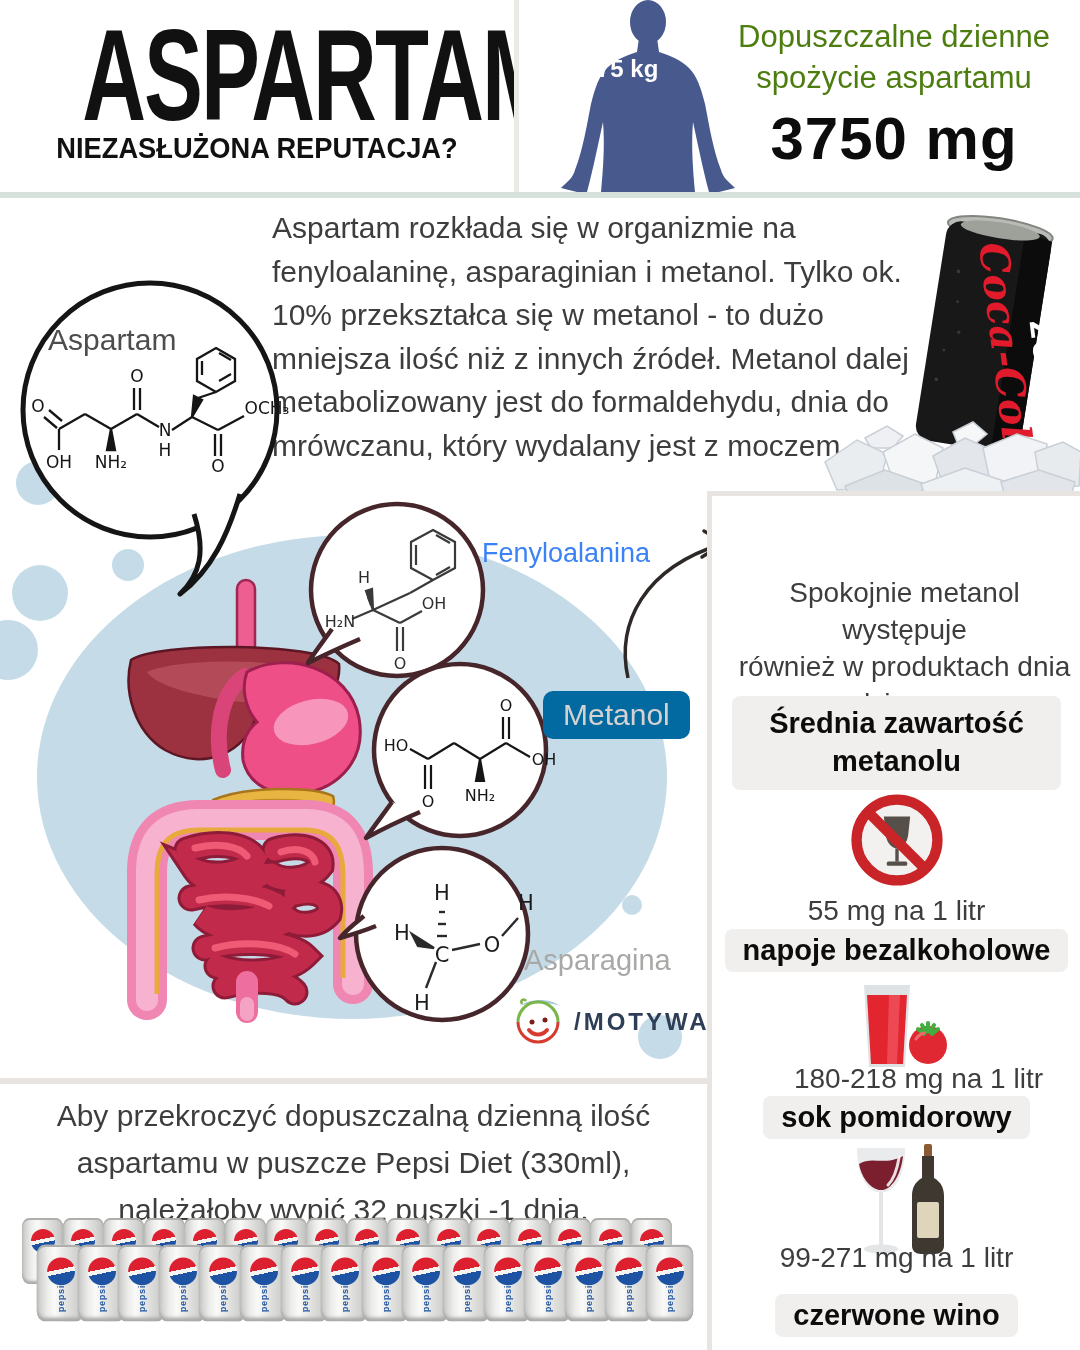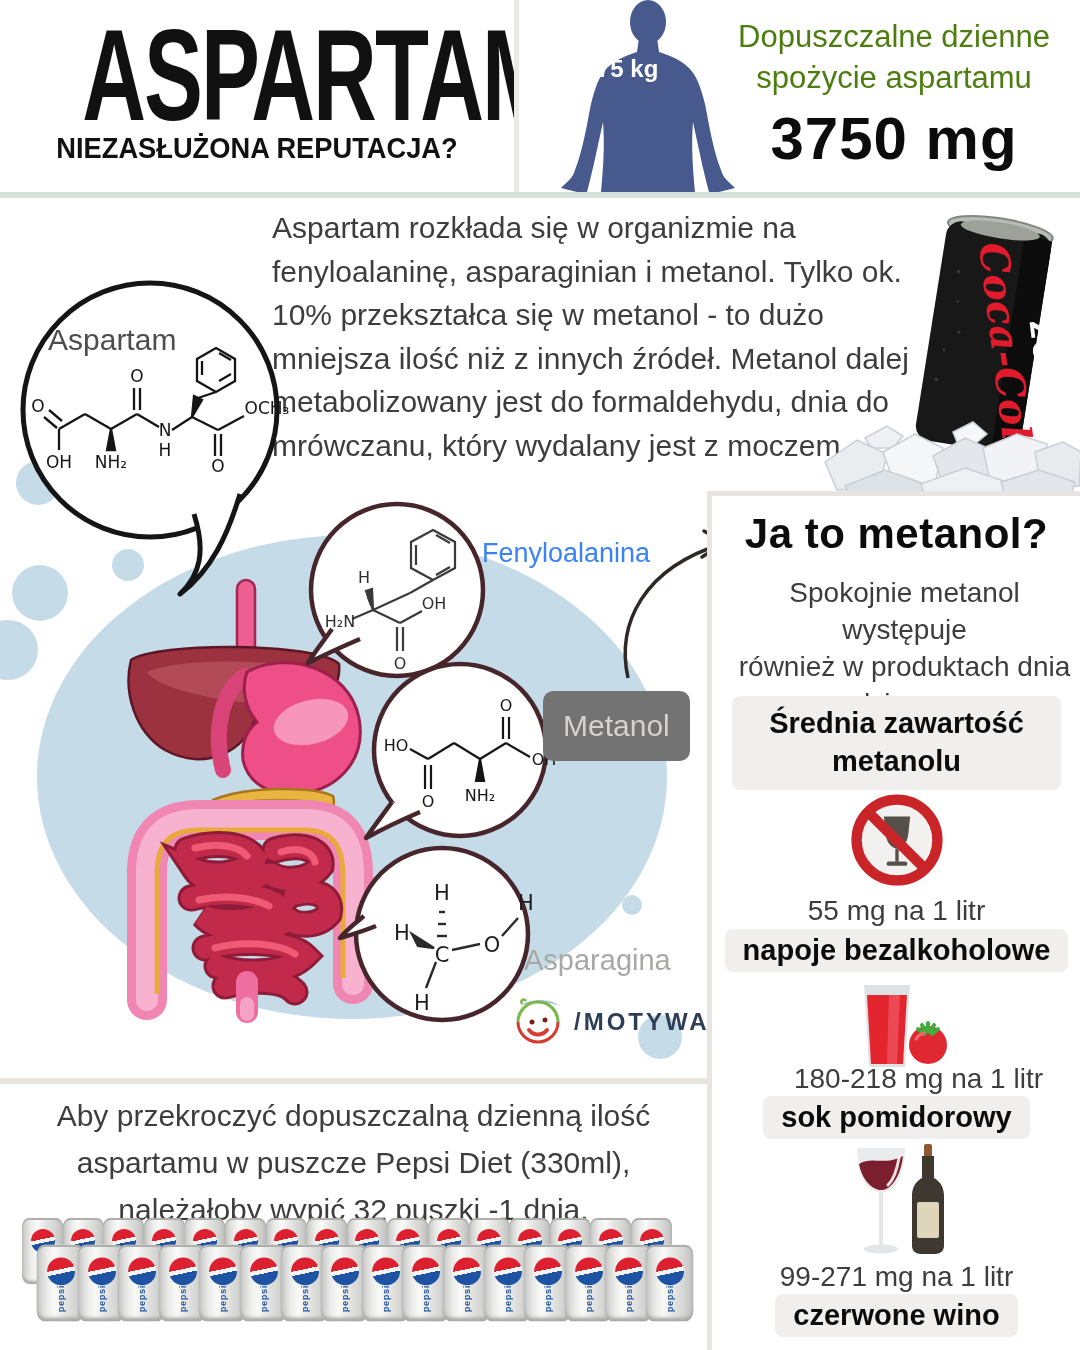--- a/index.html
+++ b/index.html
@@ -22,42 +22,42 @@
   .adi-text{left:195px;top:16px;width:360px;text-align:center;}
   .adi-line{font-size:31px;color:#4d7c0f;line-height:41px;}
   .adi-value{margin-top:6px;font-size:60px;font-weight:800;color:#0c0c0c;letter-spacing:1px;}
 
   
   .intro{left:272px;top:206px;width:648px;}
   .intro div{font-size:30px;line-height:43.5px;color:#3d3d3d;}
 
   
   .mol-label{font-size:27px;color:#3b82f6;}
-  .metanol-tag{left:543px;top:691px;background:#737373;color:#d6d2cf;font-size:30px;
-               padding:18px 20px;border-radius:10px;}
+  .metanol-tag{left:543px;top:691px;background:#0369a1;color:#d6d2cf;font-size:30px;
+               padding:7px 20px;border-radius:10px;}
   .asparagina-label{left:524px;top:944px;font-size:29px;color:#a8a8a6;}
   .fenylo-label{left:482px;top:538px;}
 
   
   .logo{left:512px;top:996px;display:flex;align-items:center;gap:10px;}
   .logo-text{font-size:24px;font-weight:800;color:#2d3e56;letter-spacing:3px;}
 
   
   .right-panel{left:707px;top:491px;width:369px;height:859px;background:#fff;
                border-left:5px solid #e8e4e1;border-top:5px solid #e8e4e1;}
   .rp-item{position:absolute;left:0;right:0;text-align:center;}
   .rp-heading{top:14px;font-size:42px;font-weight:800;color:#0c0c0c;letter-spacing:0.5px;}
   .rp-body{top:78px;}
   .rp-body div{font-size:28px;line-height:37px;color:#3d3d3d;margin-left:16px;}
   .rp-box{top:200px;left:20px;right:20px;background:#f1efed;border-radius:8px;padding:8px 0 10px;}
   .rp-box div{font-size:29px;font-weight:800;color:#0c0c0c;line-height:38px;}
   .p-icon{display:flex;justify-content:center;}
   .p1-icon{top:297px;} .p1-amount{top:399px;} .p1-label{top:433px;}
   .p2-icon{top:487px;} .p2-amount{top:567px;padding-left:44px;} .p2-label{top:600px;}
-  .p3-icon{top:648px;} .p3-amount{top:765px;} .p3-label{top:798px;}
+  .p3-icon{top:648px;} .p3-amount{top:746px;} .p3-label{top:798px;}
   .p-amount{font-size:28px;color:#3d3d3d;}
   .pill{display:inline-block;background:#f1efed;border-radius:8px;padding:5px 18px;
         font-size:29px;font-weight:800;color:#0c0c0c;white-space:nowrap;}
 
   
   .bottom-sep{left:0;top:1078px;width:707px;height:6px;background:#e8e4e1;}
   .footer-text{left:0;top:1092px;width:707px;text-align:center;}
   .footer-text div{font-size:30px;line-height:47px;color:#3d3d3d;}
   .cans{left:22px;top:1218px;width:680px;height:132px;}
   .pcan{position:absolute;width:41px;height:66px;}
@@ -313,21 +313,20 @@
       <path d="M46,26 A20,20 0 0 1 6,26" fill="none" stroke="#d63b2f" stroke-width="3"></path>
       <circle cx="20" cy="26" r="2.5" fill="#7a1f1a"></circle>
         <circle cx="33" cy="24" r="2.5" fill="#7a1f1a"></circle>
       <path d="M17,34 C22,40 30,40 35,34" fill="none" stroke="#d63b2f" stroke-width="4" stroke-linecap="round"></path>
       <path d="M10,8 C8,4 12,2 14,5" fill="none" stroke="#7ab648" stroke-width="2.5"></path>
     </svg>
     <span class="logo-text">/MOTYWATOR.TV</span>
   </div>
 
   <div class="abs right-panel">
-    <div class="rp-item rp-heading">Ja to metanol?</div>
     <div class="rp-item rp-body">
       <div>Spokojnie metanol występuje</div>
       <div>również w produktach dnia</div>
       <div>codziennego</div>
     </div>
     <div class="rp-item rp-box">
       <div>Średnia zawartość</div>
       <div>metanolu</div>
     </div>
 

